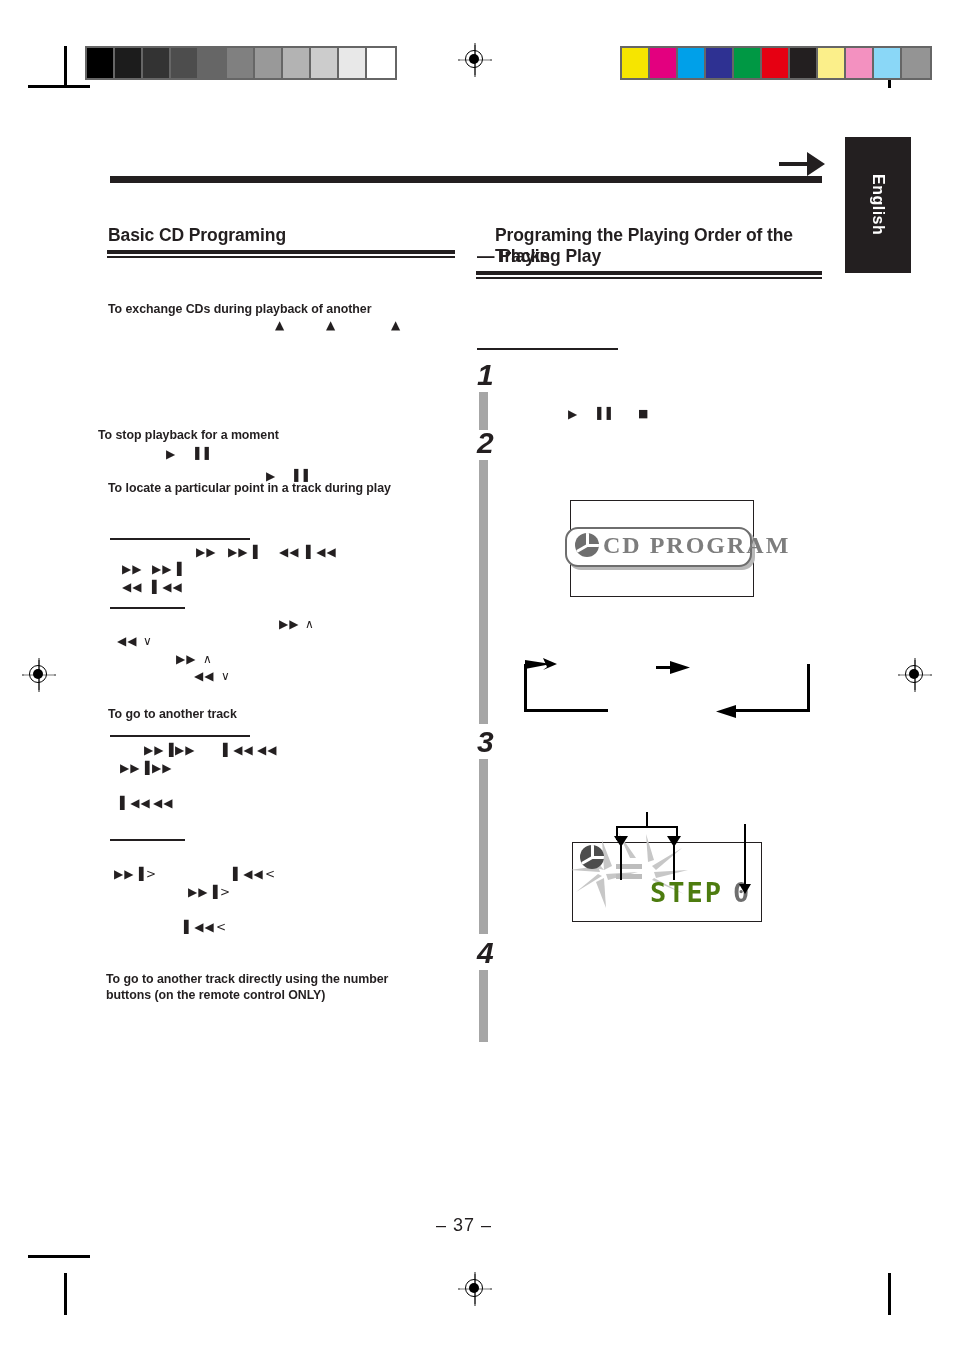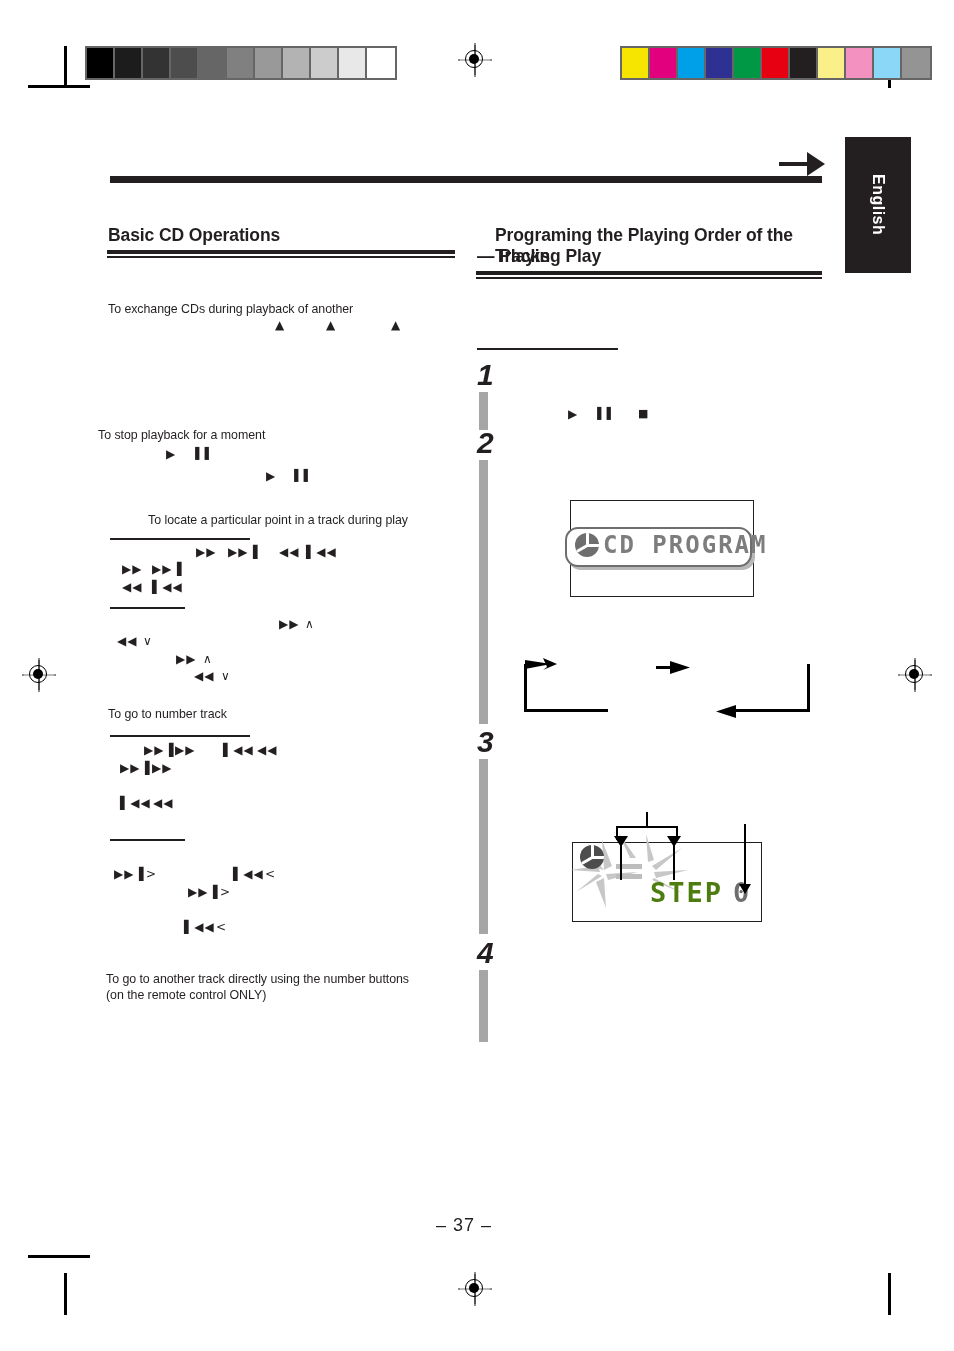--- a/index.html
+++ b/index.html
@@ -39,21 +39,21 @@
     font-weight:bold;font-size:16px;letter-spacing:.5px;
   }
 
   .secheading{position:absolute;font-weight:bold;font-size:17.5px;line-height:21px;
     letter-spacing:-0.1px;color:#231f20;}
   .dblrule{position:absolute;}
   .dblrule .thick{height:4px;background:#231f20;}
   .dblrule .gap{height:2px;background:#fff;}
   .dblrule .thin{height:1.5px;background:#231f20;}
 
-  .subheading{position:absolute;font-weight:normal;font-size:12.4px;line-height:16px;
+  .subheading{position:absolute;font-weight:bold;font-size:12.4px;line-height:16px;
     color:#231f20;letter-spacing:-0.05px;}
 
   .hrule{position:absolute;background:#231f20;height:1.5px;}
 
   .sym{position:absolute;font-size:12px;line-height:12px;color:#231f20;letter-spacing:1px;font-family:"DejaVu Sans",sans-serif;}
 
   
   .stepnum{position:absolute;font-weight:bold;font-style:italic;font-size:30px;
     line-height:30px;color:#231f20;font-family:"Liberation Sans",sans-serif;}
   .stepbar{position:absolute;width:9px;background:#a6a6a6;}
@@ -146,60 +146,60 @@
 
 <div class="toprule" style="left:110px;top:176px;width:712px;"></div>
 <svg class="abs" style="left:779px;top:152px;" width="46" height="24" viewBox="0 0 46 24">
   <polygon points="0,10 28,10 28,0 46,12 28,24 28,14 0,14" fill="#231f20"></polygon>
 </svg>
 
 <div class="langtab" style="left:845px;top:137px;width:66px;height:136px;">
   <span>English</span>
 </div>
 
-<div class="secheading" style="left:108px;top:225px;width:350px;">Basic CD Operations</div>
+<div class="secheading" style="left:108px;top:225px;width:350px;">Basic CD Programing</div>
 <div class="dblrule" style="left:107px;top:250px;width:348px;">
   <div class="thick"></div>
     <div class="gap"></div>
     <div class="thin"></div>
 </div>
 
 <div class="subheading" style="left:108px;top:301px;width:340px;">To exchange CDs during playback of another</div>
 <div class="sym" style="left:275px;top:319px;">▲</div>
 <div class="sym" style="left:326px;top:319px;">▲</div>
 <div class="sym" style="left:391px;top:319px;">▲</div>
 
 <div class="subheading" style="left:98px;top:427px;width:340px;">To stop playback for a moment</div>
 <div class="sym" style="left:166px;top:448px;">▶</div>
 <div class="sym" style="left:191px;top:448px;font-size:11px;">▐▐</div>
 <div class="sym" style="left:266px;top:470px;">▶</div>
 <div class="sym" style="left:290px;top:470px;font-size:11px;">▐▐</div>
 
-<div class="subheading" style="left:108px;top:512px;width:340px;text-align:center;">To locate a particular point in a track during play</div>
+<div class="subheading" style="left:108px;top:480px;width:340px;">To locate a particular point in a track during play</div>
 <div class="hrule" style="left:110px;top:538px;width:140px;"></div>
 <div class="sym" style="left:196px;top:546px;">▶▶</div>
 <div class="sym" style="left:228px;top:546px;">▶▶▐</div>
 <div class="sym" style="left:279px;top:546px;">◀◀</div>
 <div class="sym" style="left:306px;top:546px;">▌◀◀</div>
 <div class="sym" style="left:122px;top:563px;">▶▶</div>
 <div class="sym" style="left:152px;top:563px;">▶▶▐</div>
 <div class="sym" style="left:122px;top:581px;">◀◀</div>
 <div class="sym" style="left:152px;top:581px;">▌◀◀</div>
 
 <div class="hrule" style="left:110px;top:607px;width:75px;"></div>
 <div class="sym" style="left:279px;top:618px;">▶▶</div>
 <div class="sym" style="left:305px;top:618px;">∧</div>
 <div class="sym" style="left:117px;top:635px;">◀◀</div>
 <div class="sym" style="left:143px;top:635px;">∨</div>
 <div class="sym" style="left:176px;top:653px;">▶▶</div>
 <div class="sym" style="left:203px;top:653px;">∧</div>
 <div class="sym" style="left:194px;top:670px;">◀◀</div>
 <div class="sym" style="left:221px;top:670px;">∨</div>
 
-<div class="subheading" style="left:108px;top:706px;width:340px;">To go to number track</div>
+<div class="subheading" style="left:108px;top:706px;width:340px;">To go to another track</div>
 <div class="hrule" style="left:110px;top:735px;width:140px;"></div>
 <div class="sym" style="left:144px;top:744px;">▶▶▐</div>
 <div class="sym" style="left:175px;top:744px;">▶▶</div>
 <div class="sym" style="left:223px;top:744px;">▌◀◀</div>
 <div class="sym" style="left:257px;top:744px;">◀◀</div>
 <div class="sym" style="left:120px;top:762px;">▶▶▐</div>
 <div class="sym" style="left:152px;top:762px;">▶▶</div>
 <div class="sym" style="left:120px;top:797px;">▌◀◀</div>
 <div class="sym" style="left:153px;top:797px;">◀◀</div>
 
@@ -241,21 +241,21 @@
 <div class="sym" style="left:593px;top:408px;font-size:11px;">▐▐</div>
 <div class="sym" style="left:638px;top:408px;font-size:11px;">■</div>
 
 <div class="lcdbox" style="left:570px;top:500px;width:182px;height:95px;"></div>
 <div class="lcdpill" style="left:565px;top:527px;width:183px;height:36px;"></div>
 <div class="discicon" style="left:575px;top:533px;width:24px;height:24px;">
   <i style="left:11px;top:0;width:2.5px;height:12px;"></i>
   <i style="left:11px;top:11px;width:13px;height:2.5px;"></i>
   <i style="left:0;top:11px;width:12px;height:2.5px;transform:rotate(-30deg);transform-origin:12px 1px;"></i>
 </div>
-<div class="lcdtext" style="left:603px;top:532px;font-size:24px;line-height:26px;">CD PROGRAM</div>
+<div class="lcdtext" style="left:603px;top:532px;font-size:24px;line-height:26px;font-family:Liberation Serif, serif;">CD PROGRAM</div>
 
 <div class="flowline" style="left:524px;top:664px;width:3px;height:48px;"></div>
 <div class="flowline" style="left:524px;top:709px;width:84px;height:3px;"></div>
 <svg class="abs" style="left:521px;top:655px;" width="36" height="18" viewBox="0 0 36 18">
   <polygon points="0,12 26,12 22,3 36,9 22,15 26,12 0,12" fill="#000"></polygon>
   <polygon points="4,5 30,9 4,14" fill="#000"></polygon>
 </svg>
 
 <div class="flowline" style="left:656px;top:666px;width:20px;height:3px;"></div>
 <svg class="abs" style="left:670px;top:659px;" width="20" height="17" viewBox="0 0 20 17">

